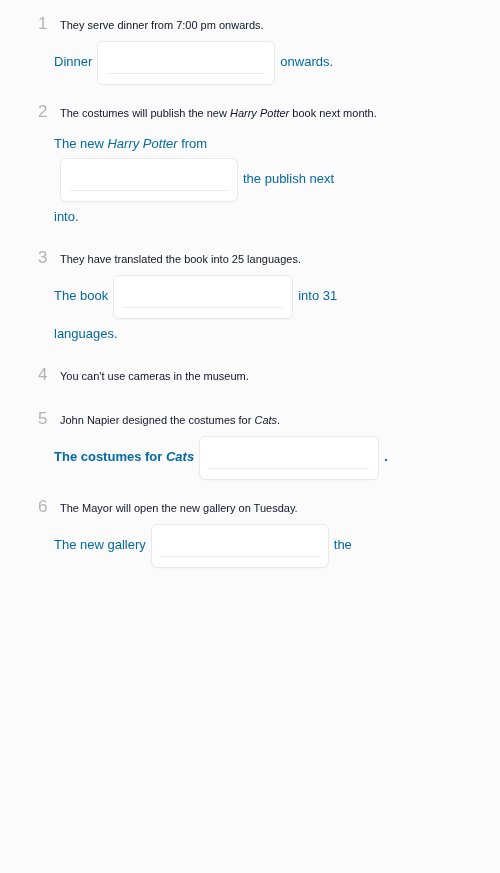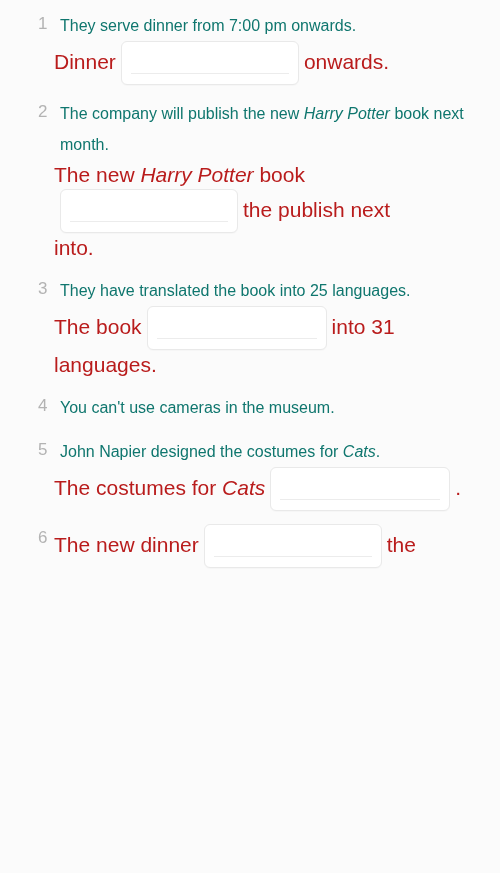--- a/index.html
+++ b/index.html
@@ -32,31 +32,31 @@
     position: absolute;
     left: 38px;
     top: 0;
     color: #b3b3b3;
     font-size: 17px;
     line-height: 28px;
     font-weight: 400;
   }
 
   .prompt {
-    font-size: 16px;
+    font-size: 11px;
     line-height: 31px;
-    color: #0f766e;
+    color: #0f172a;
     padding-left: 22px;
     margin: 0;
   }
 
   .answer {
-    font-size: 21px;
+    font-size: 13px;
     line-height: 29px;
-    color: #b91c1c;
+    color: #0369a1;
     margin: 0;
     padding-left: 16px;
   }
 
   .blank {
     display: inline-block;
     vertical-align: middle;
     background: #ffffff;
     border: 1px solid #e9e9e9;
     border-radius: 6px;
@@ -80,40 +80,40 @@
   .blank.w178 { width: 178px; }
   .blank.w180 { width: 180px; }
 
   em, .ital {
     font-style: italic;
     text-align: center;
   }
 
   .ex1 .answer { padding-left: 16px; }
   .ex2 .blank { margin-left: 6px; }
-  .ex5 .answer { padding-left: 16px; }
+  .ex5 .answer { padding-left: 16px; font-weight: bold; }
 </style>
 </head>
 <body>
 
 <div class="worksheet">
 
   <div class="exercise ex1">
     <span class="q-number">1</span>
     <div class="prompt">They serve dinner from 7:00 pm onwards.</div>
     <div class="answer">
       <span>Dinner</span><span class="blank w178"></span><span>onwards.</span>
     </div>
   </div>
 
   <div class="exercise ex2">
     <span class="q-number">2</span>
-    <div class="prompt"><span>The company will publish the new </span><em>Harry</em><span> </span><em>Potter</em><span> book next month.</span></div>
+    <div class="prompt"><span>The costumes will publish the new </span><em>Harry</em><span> </span><em>Potter</em><span> book next month.</span></div>
     <div class="answer">
-      <span>The new </span><em>Harry Potter</em><span> book</span><br><span class="blank w178"></span><span>the publish next</span><br><span>into.</span>
+      <span>The new </span><em>Harry Potter</em><span> from</span><br><span class="blank w178"></span><span>the publish next</span><br><span>into.</span>
     </div>
   </div>
 
   <div class="exercise ex3">
     <span class="q-number">3</span>
     <div class="prompt">They have translated the book into 25 languages.</div>
     <div class="answer">
       <span>The book</span><span class="blank w180"></span><span>into 31</span><br><span>languages.</span>
     </div>
   </div>
@@ -126,18 +126,19 @@
   <div class="exercise ex5">
     <span class="q-number">5</span>
     <div class="prompt"><span>John Napier designed the costumes for </span><em>Cats</em><span>.</span></div>
     <div class="answer">
       <span>The costumes for </span><em>Cats</em><span class="blank w180"></span><span>.</span>
     </div>
   </div>
 
   <div class="exercise ex6">
     <span class="q-number">6</span>
+    <div class="prompt">The Mayor will open the new gallery on Tuesday.</div>
     <div class="answer">
-      <span>The new dinner</span><span class="blank w178"></span><span>the</span><br>
+      <span>The new gallery</span><span class="blank w178"></span><span>the</span><br>
     </div>
   </div>
 
 </div>
 
 </body></html>

